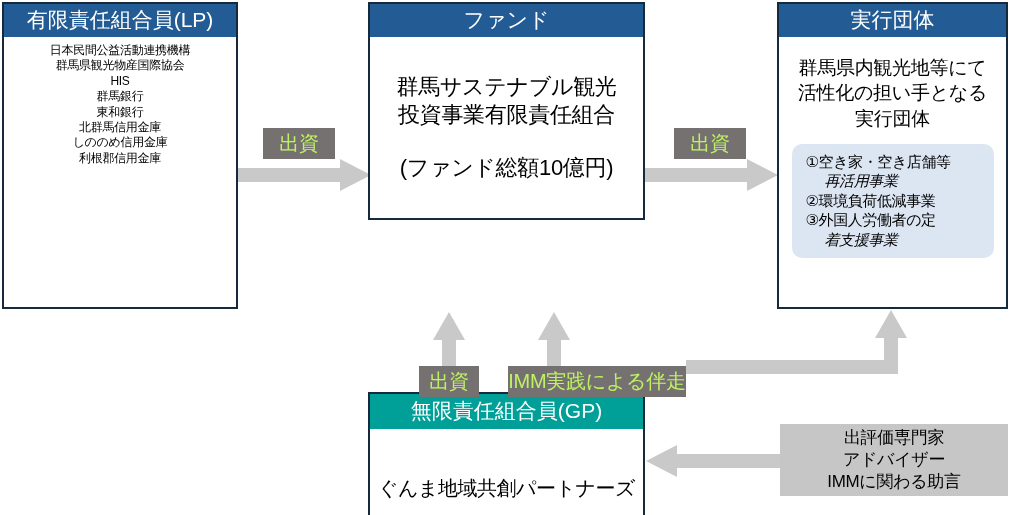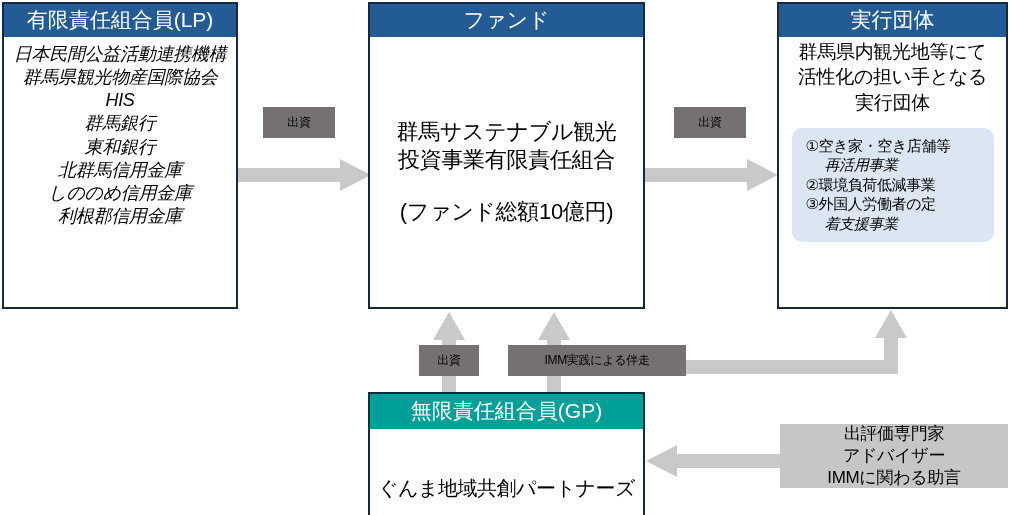--- a/index.html
+++ b/index.html
@@ -54,47 +54,46 @@
   }
 
   
   #lp-box { left: 2px; top: 2px; width: 236px; height: 307px; }
   #lp-list {
     justify-content: flex-start;
     padding-top: 6px;
     width: 100%;
   }
   #lp-list .lp-item {
-    font-size: 18px;
+    font-size: 12px;
     line-height: 1.285;
     white-space: nowrap;
     letter-spacing: -0.3px;
-    font-style: italic;
-  }
-
-  
-  #fund-box { left: 368px; top: 2px; width: 277px; height: 307px; }
+  }
+
+  
+  #fund-box { left: 368px; top: 2px; width: 277px; height: 218px; }
   #fund-body { padding: 0 4px; }
   .fund-line {
     font-size: 22px;
     line-height: 1.28;
     white-space: nowrap;
     letter-spacing: -0.3px;
   }
   .fund-total {
     font-size: 22px;
     line-height: 1.28;
     margin-top: 24px;
     white-space: nowrap;
     letter-spacing: -0.3px;
   }
 
   
   #exec-box { left: 777px; top: 2px; width: 231px; height: 307px; }
-  #exec-body { justify-content: flex-start; padding-top: 2px; }
+  #exec-body { justify-content: flex-start; padding-top: 18px; }
   .exec-line {
     font-size: 19px;
     line-height: 1.33;
     white-space: nowrap;
     letter-spacing: -0.3px;
   }
   #exec-sub {
     margin-top: 13px;
     width: 202px;
     background: #dce6f3;
@@ -121,49 +120,50 @@
     white-space: nowrap;
     letter-spacing: -0.5px;
   }
 
   
   #advisor-box {
     position: absolute;
     left: 780px;
     top: 424px;
     width: 228px;
-    height: 64px;
+    height: 72px;
     background: #c6c6c6;
     box-sizing: border-box;
     display: flex;
     flex-direction: column;
     align-items: center;
     justify-content: center;
     text-align: center;
   }
   .advisor-line {
     font-size: 17px;
     line-height: 1.28;
     white-space: nowrap;
     color: #000000;
     letter-spacing: -0.3px;
   }
 
   
   .chip {
     position: absolute;
     background: #767171;
-    color: #000000;
+    color: #bef264;
     display: flex;
     align-items: center;
     justify-content: center;
-    font-size: 12px;
-    white-space: nowrap;
-    box-sizing: border-box;
-    letter-spacing: -0.3px;
+    font-size: 20px;
+    white-space: nowrap;
+    box-sizing: border-box;
+    letter-spacing: -0.3px;
+    margin-top: 21px;
   }
   #chip-shusshi-1 { left: 263px; top: 107px; width: 72px; height: 31px; }
   #chip-shusshi-2 { left: 674px; top: 107px; width: 72px; height: 31px; }
   #chip-shusshi-3 { left: 419px; top: 345px; width: 60px; height: 31px; }
   #chip-imm       { left: 508px; top: 345px; width: 178px; height: 31px; }
 
   
   .arrow { position: absolute; }
   .arrow svg { display: block; }
 </style>

